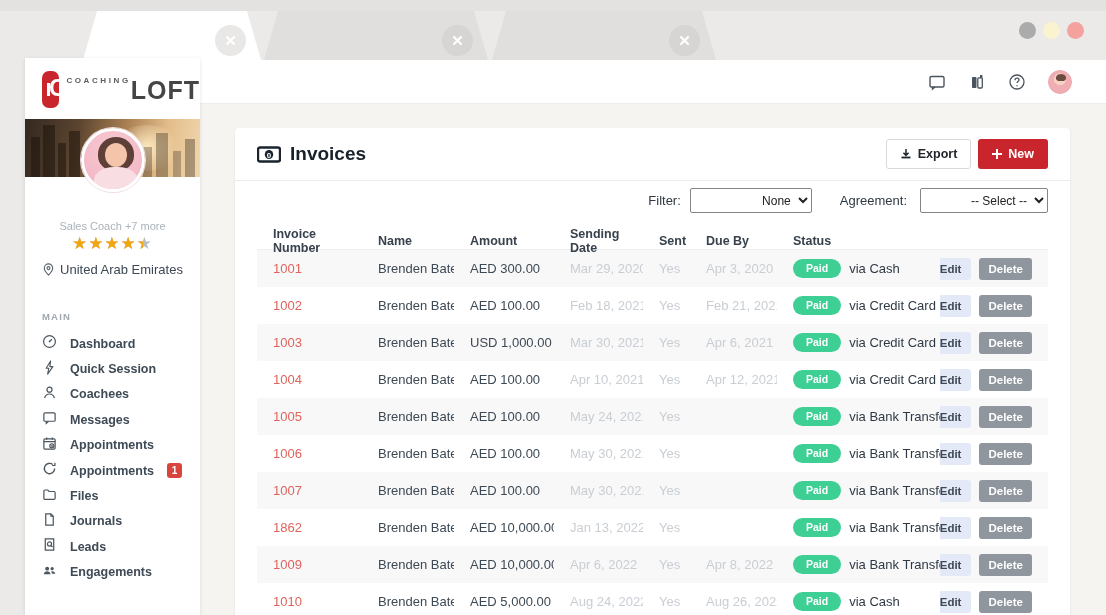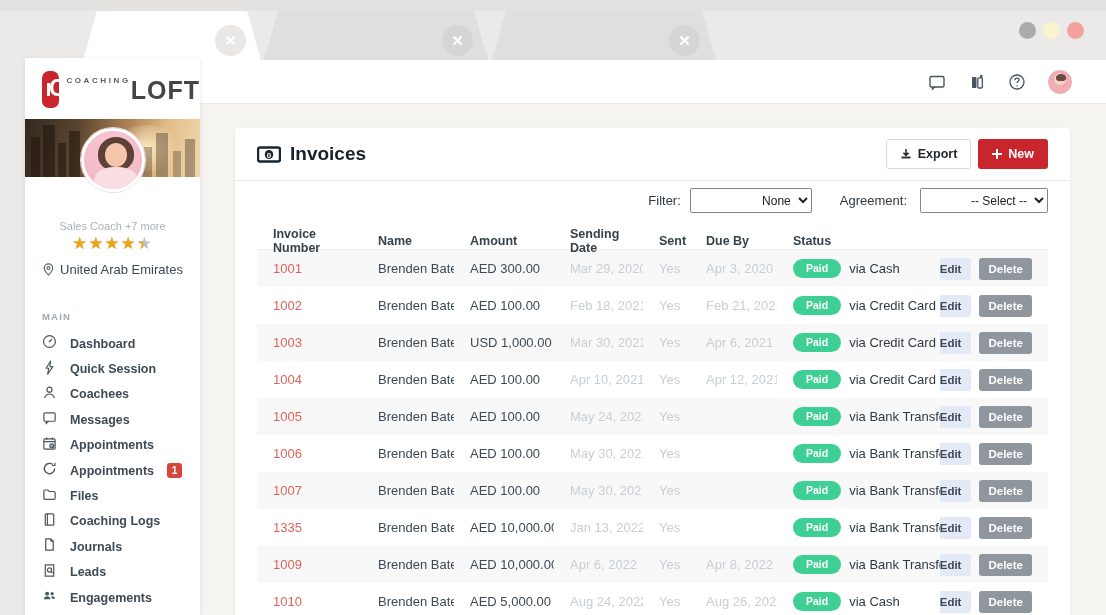--- a/index.html
+++ b/index.html
@@ -245,27 +245,20 @@
   <span class="menu-badge">1</span>
         </div>
 
   <div class="menu-item">
     <span class="mi-icon"><svg viewBox="0 0 16 16" fill="none" stroke="currentColor" stroke-width="1.3">
               <path d="M2 4.5c0-.8.5-1.3 1.2-1.3h3l1.4 1.6h5.2c.7 0 1.2.5 1.2 1.2v6c0 .8-.5 1.3-1.2 1.3H3.2c-.7 0-1.2-.5-1.2-1.3z"></path>
             </svg></span>
     <span class="menu-label">Files</span>
   </div>
 
-  <div class="menu-item">
-    <span class="mi-icon"><svg viewBox="0 0 16 16" fill="none" stroke="currentColor" stroke-width="1.3">
-              <rect x="3.5" y="2" width="9" height="12" rx="1"></rect>
-              <path d="M5.8 2v12"></path>
-            </svg></span>
-    <span class="menu-label">Coaching Logs</span>
-  </div>
 
   <div class="menu-item">
     <span class="mi-icon"><svg viewBox="0 0 16 16" fill="none" stroke="currentColor" stroke-width="1.3">
               <path d="M4 2h5.5L12 4.5V14H4z"></path>
               <path d="M9.5 2v2.5H12"></path>
             </svg></span>
     <span class="menu-label">Journals</span>
   </div>
 
   <div class="menu-item">
@@ -449,21 +442,21 @@
       <span class="badge-paid">Paid</span>
       <span class="via">via Bank Transfer</span>
     </div>
     <div class="td c-actions">
       <button class="btn-edit">Edit</button>
       <button class="btn-delete">Delete</button>
     </div>
   </div>
 
   <div class="trow even">
-    <div class="td c-invoice"><a class="invoice-link">1335</a></div>
+    <div class="td c-invoice"><a class="invoice-link">1862</a></div>
     <div class="td c-name">Brenden Bate</div>
     <div class="td c-amount">AED 10,000.00</div>
     <div class="td c-sending dim">Jan 13, 2022</div>
     <div class="td c-sent dim">Yes</div>
     <div class="td c-due dim"></div>
     <div class="td c-status">
       <span class="badge-paid">Paid</span>
       <span class="via">via Bank Transfer</span>
     </div>
     <div class="td c-actions">

